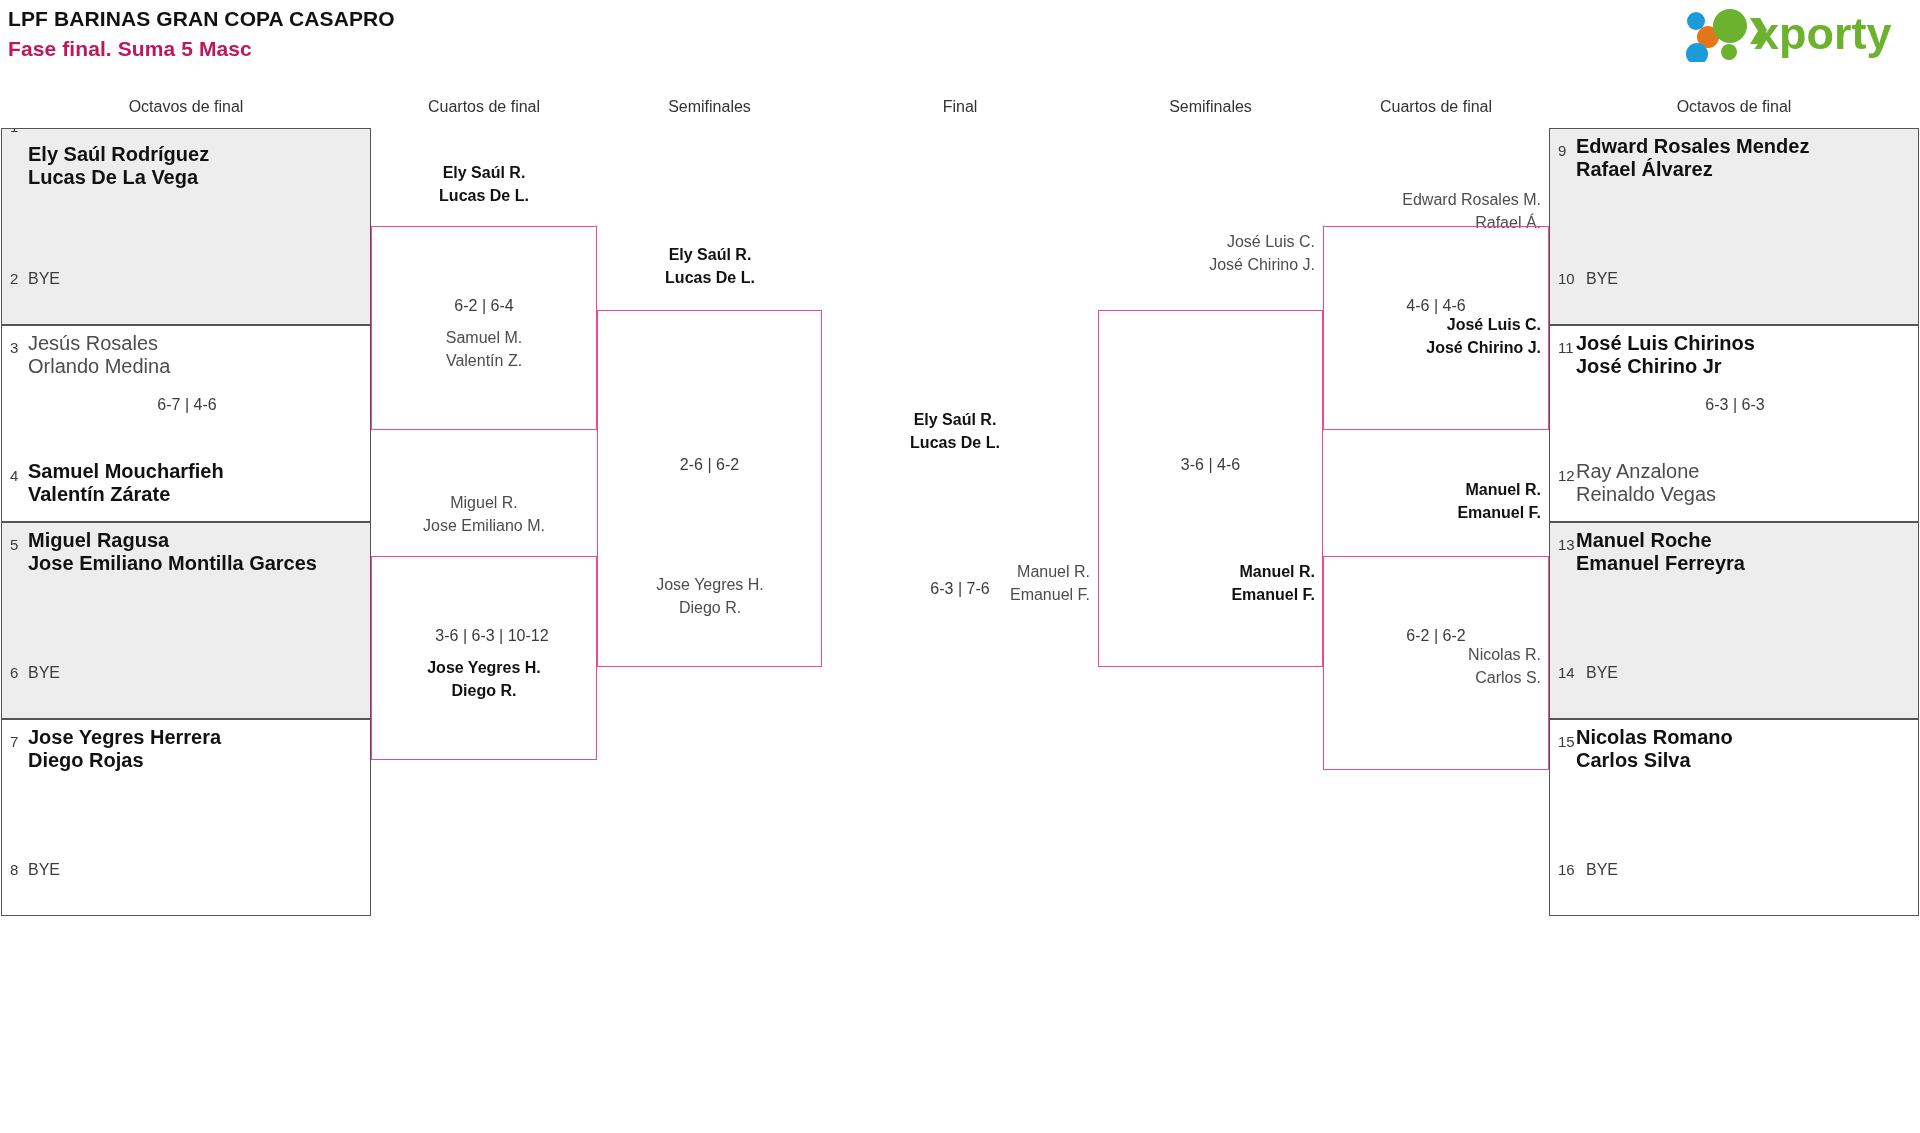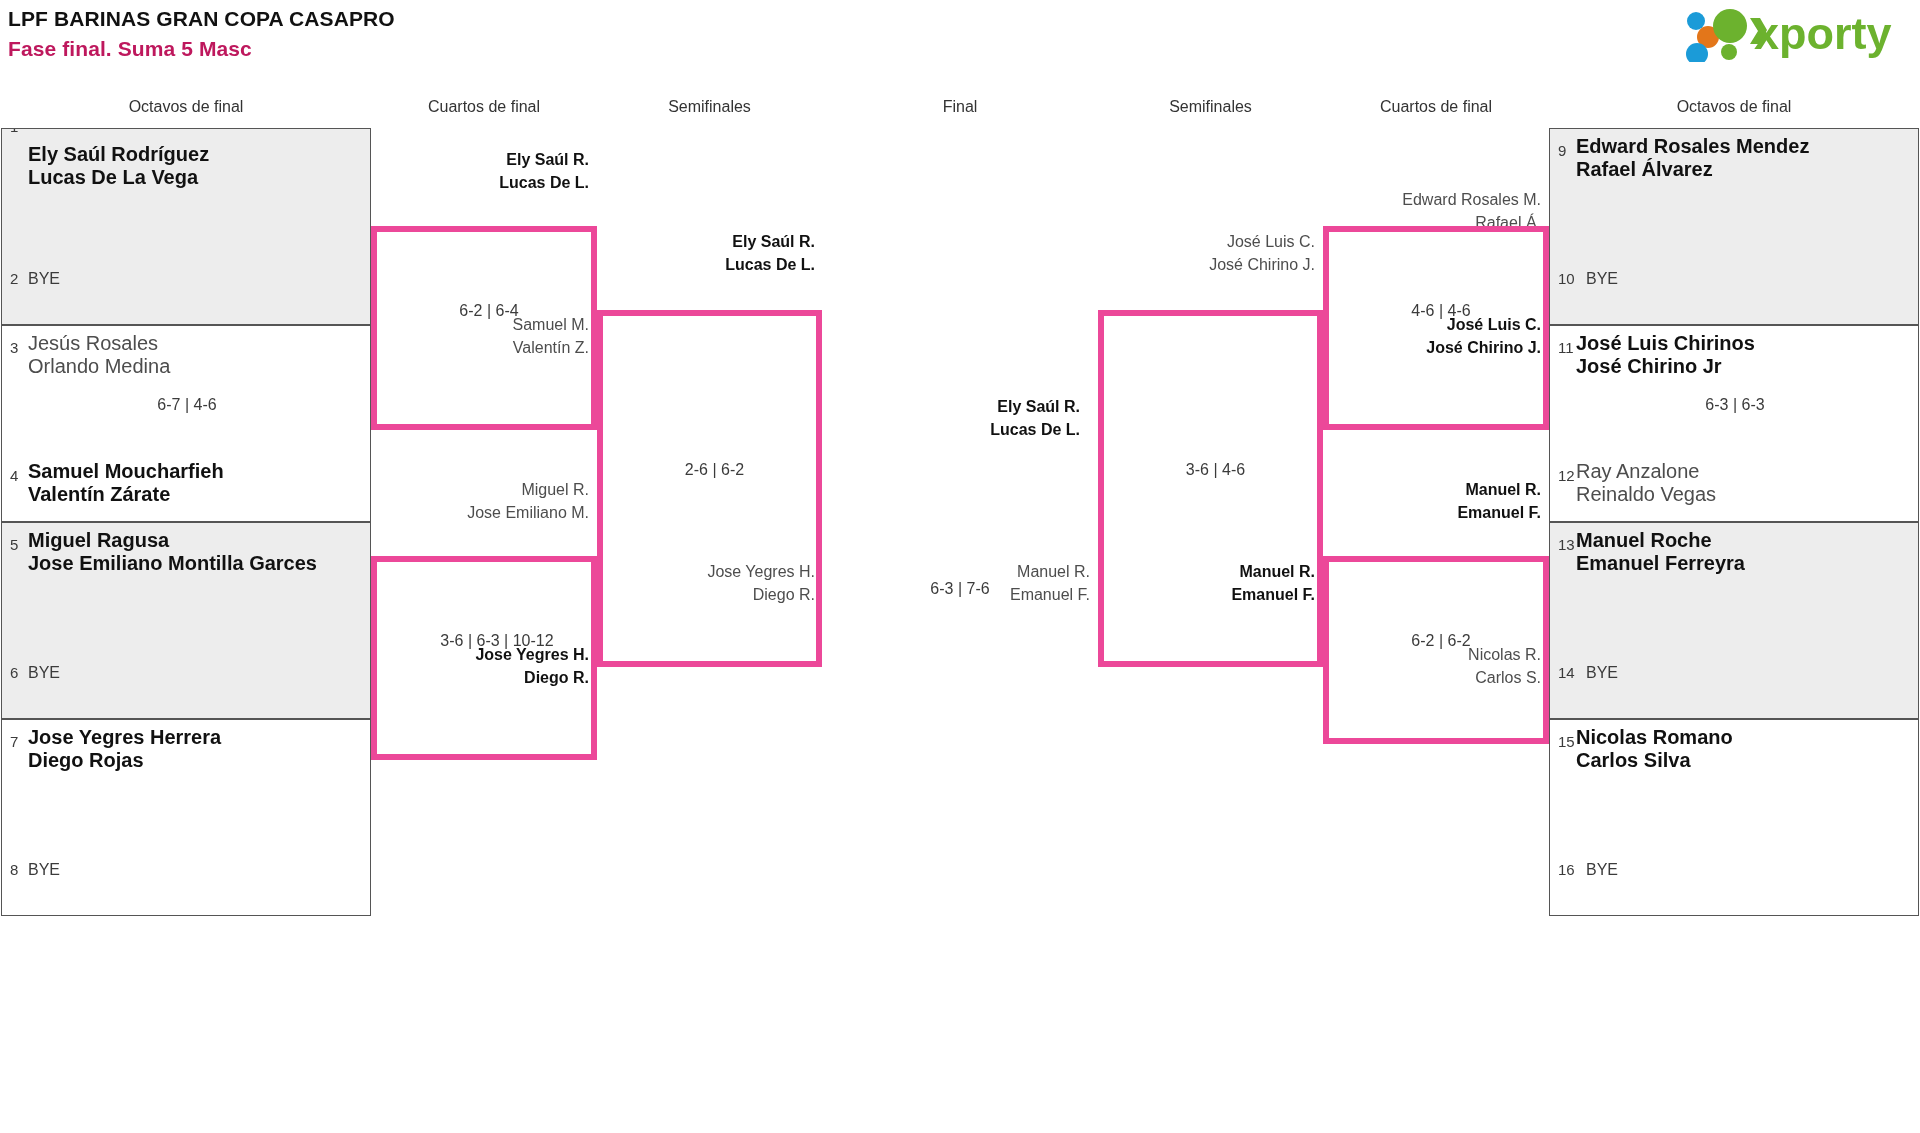--- a/index.html
+++ b/index.html
@@ -58,34 +58,34 @@
 
   .bye {
     position: absolute; font-size: 16px; line-height: 23px;
     color: #3b3b3b; font-weight: 400; white-space: nowrap;
   }
   .bye.left  { left: 26px; }
 
   
   .match-frame {
     position: absolute;
-    border: 6px solid #ec4899;
+    border: 1px solid #ec4899;
     background: transparent;
   }
   .score {
     position: absolute; font-size: 16px; color: #3b3b3b;
     font-weight: 400; white-space: nowrap; text-align: center;
   }
 
   
   .adv {
     position: absolute; font-size: 16px; line-height: 23px;
     white-space: nowrap;
   }
-  .adv.left  { text-align: right; }
+  .adv.left  { text-align: center; margin-top: 13px; }
   .adv.right { text-align: right; }
   .adv.win   { color: #111111; font-weight: 700; }
   .adv.lose  { color: #4d4d4d; font-weight: 400; }
   .adv .p { display: block; }
 </style>
 </head>
 <body>
 
 <div id="root">
 
@@ -227,21 +227,21 @@
   </div>
   <div class="adv right win" style="left:1331px;top:313px;width:210px;">
     <span class="p">José Luis C.</span>
     <span class="p">José Chirino J.</span>
   </div>
 
   <div class="adv right win" style="left:1331px;top:478px;width:210px;">
     <span class="p">Manuel R.</span>
     <span class="p">Emanuel F.</span>
   </div>
-  <div class="match-frame" style="left:1323px;top:556px;width:226px;height:188px;">
+  <div class="match-frame" style="left:1323px;top:556px;width:226px;height:214px;">
     <div class="score" style="left:0;top:70px;width:224px;">6-2 | 6-2</div>
   </div>
   <div class="adv right lose" style="left:1331px;top:643px;width:210px;">
     <span class="p">Nicolas R.</span>
     <span class="p">Carlos S.</span>
   </div>
 
   <div class="slot shaded" style="left:1549px;top:128px;width:370px;height:197px;">
     <div class="seed left" style="top:14px;">9</div>
     <div class="team left win" style="top:6px;">

